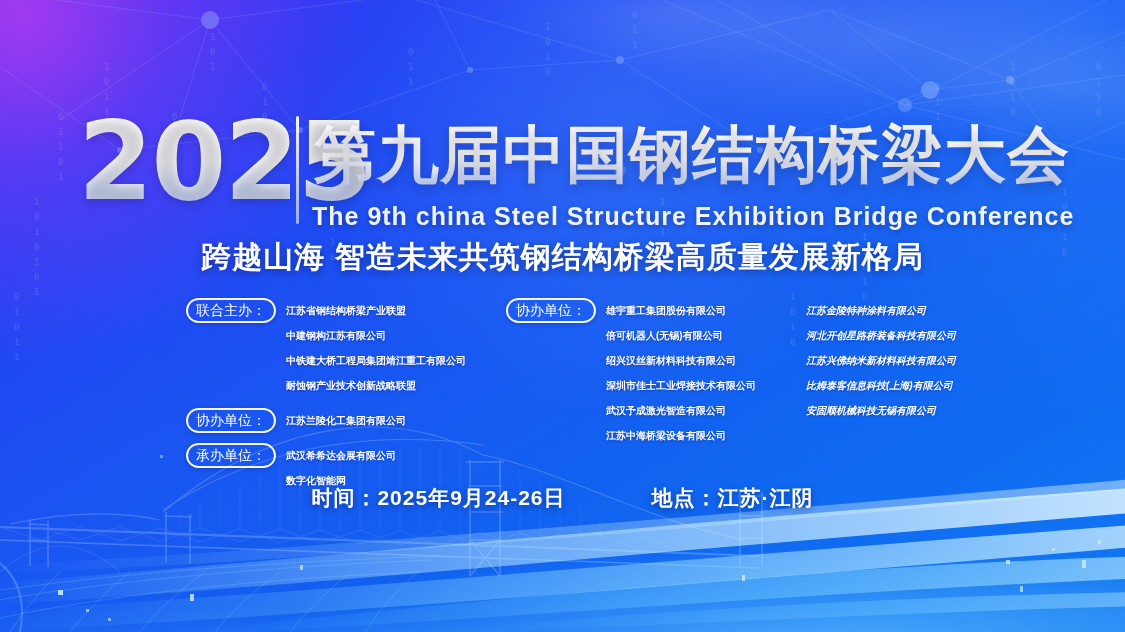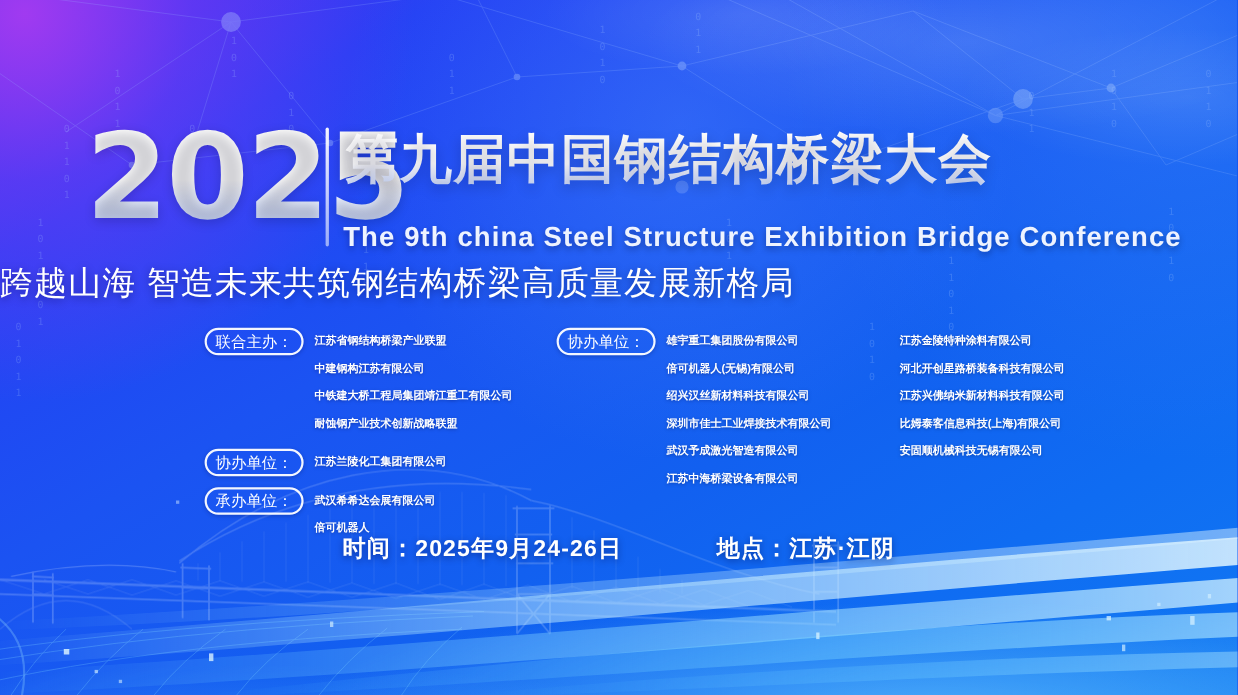--- a/index.html
+++ b/index.html
@@ -47,35 +47,35 @@
     -webkit-background-clip:text;background-clip:text;color:transparent;
     text-shadow:0 3px 10px rgba(0,0,30,.18);
   }
   .divider{
     position:absolute;left:296px;top:4px;width:3px;height:108px;
     background:linear-gradient(180deg,rgba(255,255,255,.95),rgba(255,255,255,.55));
     border-radius:2px;
   }
   .title-cn{
     position:absolute;left:314px;top:4px;
-    font-size:48px;font-weight:bold;letter-spacing:1px;line-height:1.25;
+    font-size:62px;font-weight:bold;letter-spacing:1px;line-height:1.25;
     background:linear-gradient(180deg,#ffffff 0%,#ffffff 55%,#e2eaff 74%,#b7c9f2 100%);
     -webkit-background-clip:text;background-clip:text;color:transparent;
     text-shadow:0 4px 12px rgba(0,0,40,.22);
     white-space:nowrap;
   }
   .title-en{
     position:absolute;left:312px;top:90px;
     font-size:25px;font-weight:bold;letter-spacing:1.0px;
     color:#eef3ff;white-space:nowrap;
     text-shadow:0 2px 6px rgba(0,0,40,.35);
   }
   .tagline{
-    position:absolute;left:0;right:0;top:237px;
-    font-size:30px;font-weight:normal;letter-spacing:1px;color:#ffffff;
+    position:absolute;left:0;right:0;top:237px;text-align:center;
+    font-size:30px;font-weight:bold;letter-spacing:1px;color:#ffffff;
     text-shadow:0 2px 8px rgba(0,0,60,.45);
   }
 
   
   .sponsors{position:absolute;left:0;top:298px;right:0;height:160px;}
   .col{position:absolute;top:0;}
   .col-a{left:186px;width:320px;}
   .col-b{left:506px;width:300px;}
   .col-c{left:806px;width:300px;}
 
@@ -361,41 +361,41 @@
         <span class="pill">协办单位：</span>
         <div class="orgnames">
           <div class="orgname">江苏兰陵化工集团有限公司</div>
         </div>
       </div>
       <div class="group-gap"></div>
       <div class="row">
         <span class="pill">承办单位：</span>
         <div class="orgnames">
           <div class="orgname">武汉希希达会展有限公司</div>
-          <div class="orgname">倍可机器人</div>
+          <div class="orgname">数字化智能网</div>
         </div>
       </div>
     </div>
 
     <div class="col col-b">
       <div class="row">
         <span class="pill">协办单位：</span>
         <div class="orgnames">
           <div class="orgname">雄宇重工集团股份有限公司</div>
           <div class="orgname">倍可机器人(无锡)有限公司</div>
           <div class="orgname">绍兴汉丝新材料科技有限公司</div>
           <div class="orgname">深圳市佳士工业焊接技术有限公司</div>
           <div class="orgname">武汉予成激光智造有限公司</div>
           <div class="orgname">江苏中海桥梁设备有限公司</div>
         </div>
       </div>
     </div>
 
     <div class="col col-c plain">
-      <div class="orgnames" style="margin-left:12px;">
+      <div class="orgnames" style="margin-left:0;font-style:italic;">
         <div class="orgname">江苏金陵特种涂料有限公司</div>
         <div class="orgname">河北开创星路桥装备科技有限公司</div>
         <div class="orgname">江苏兴佛纳米新材料科技有限公司</div>
         <div class="orgname">比姆泰客信息科技(上海)有限公司</div>
         <div class="orgname">安固顺机械科技无锡有限公司</div>
       </div>
     </div>
 
   </div>
 

